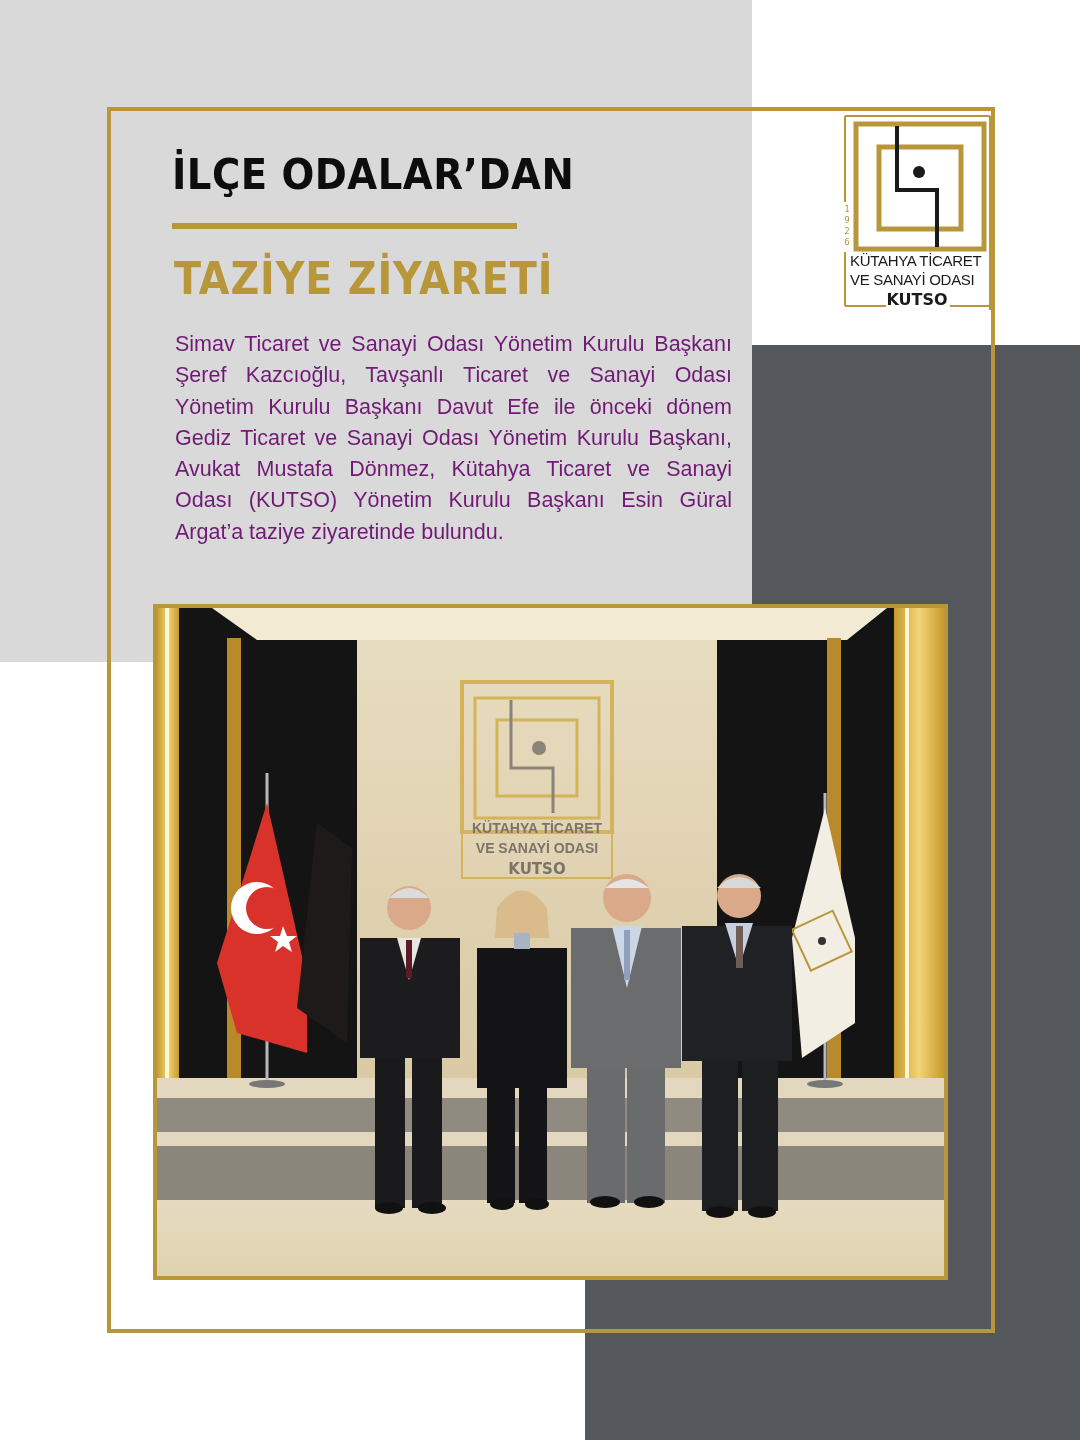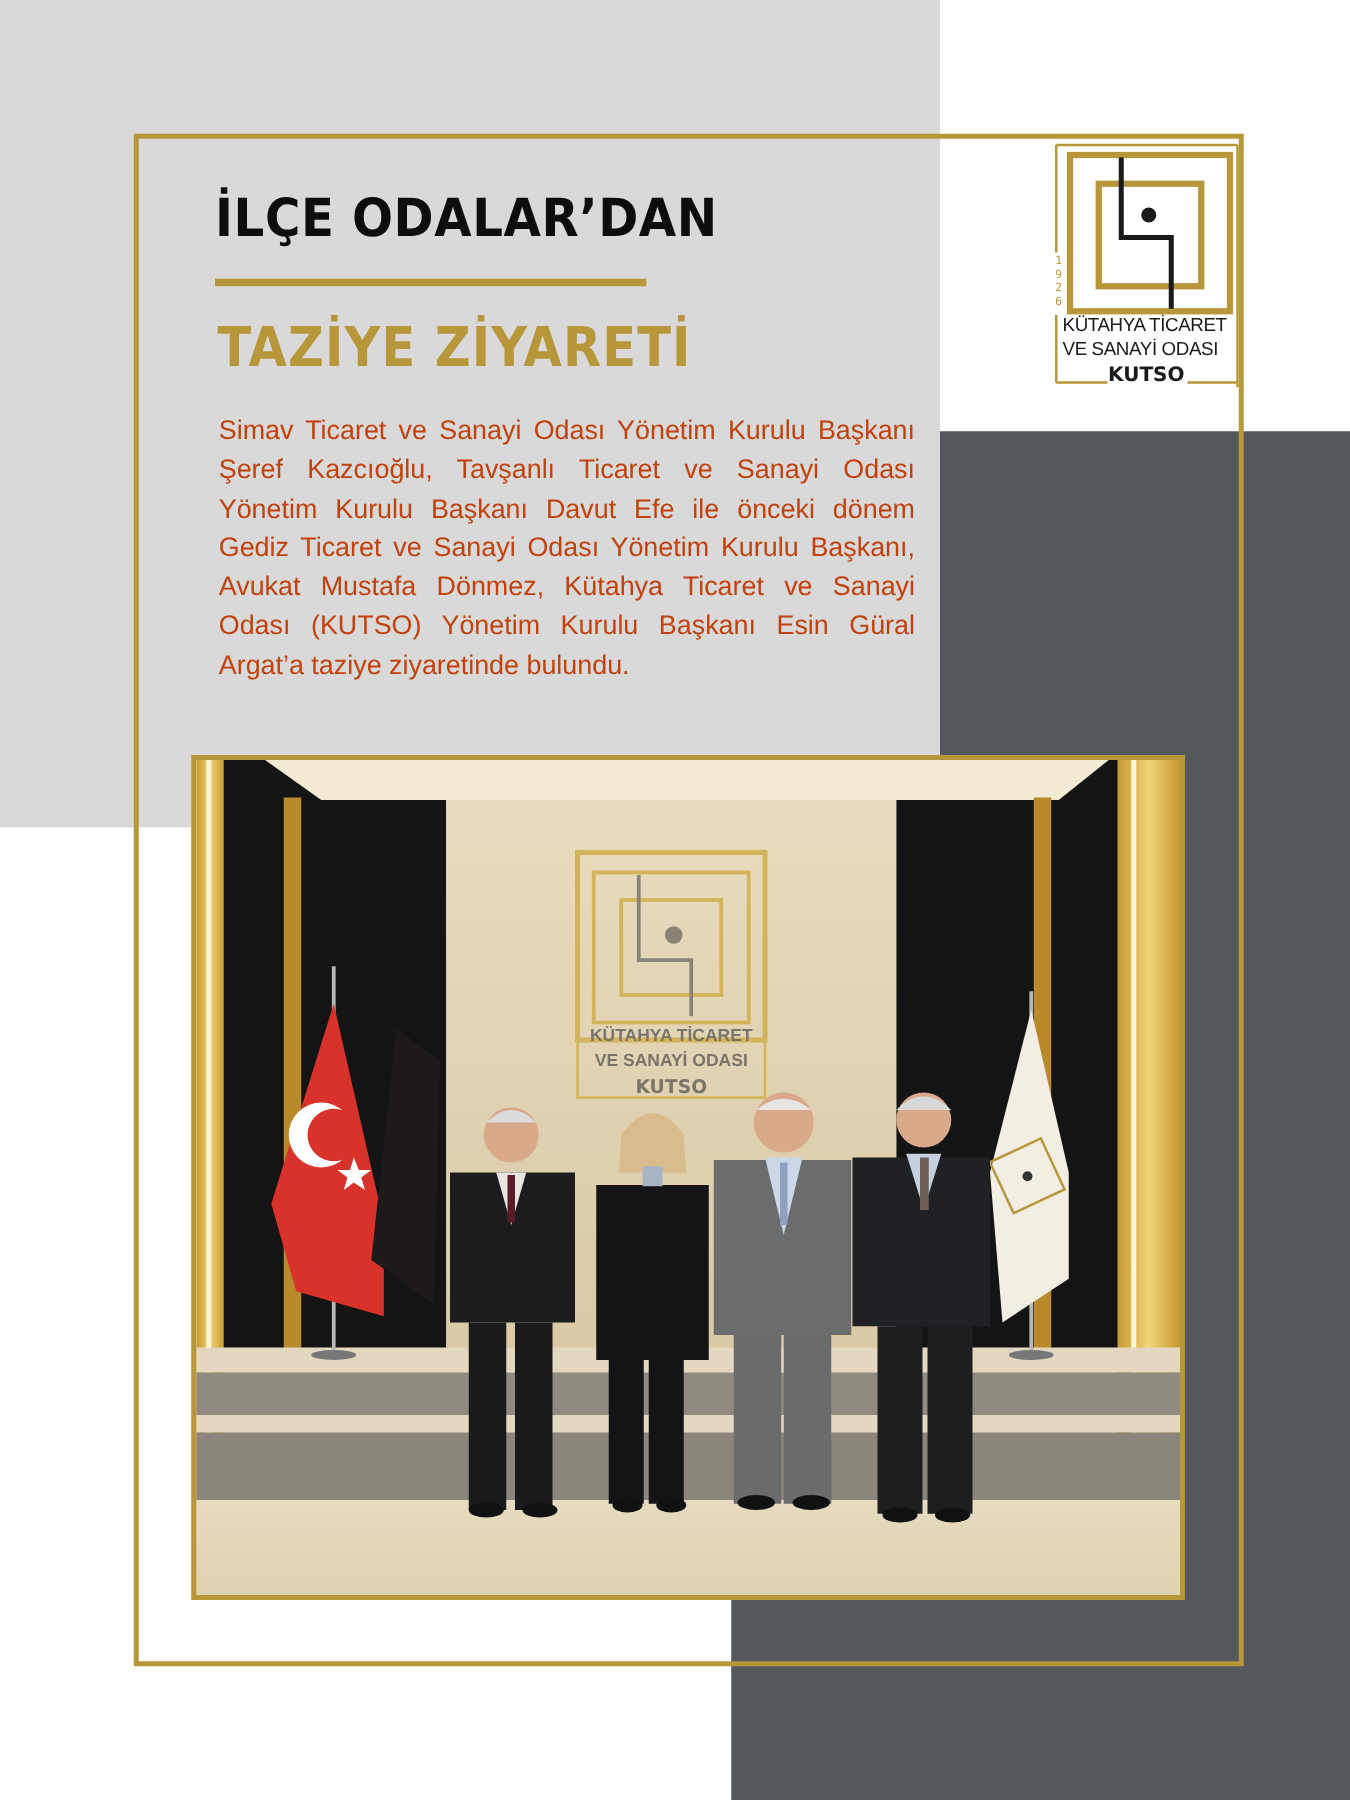--- a/index.html
+++ b/index.html
@@ -21,21 +21,21 @@
     font-family: "DejaVu Sans", sans-serif; transform: scaleX(0.92); transform-origin: left center;
   }
   .heading-rule { position: absolute; left: 172px; top: 223px; width: 345px; height: 6px; background: #b8963a; }
   .subheading {
     position: absolute; left: 174px; top: 253px; margin: 0;
     font-size: 44px; font-weight: 900; color: #b8963a; letter-spacing: 1px;
     font-family: "DejaVu Sans", sans-serif; transform: scaleX(0.9); transform-origin: left center;
   }
   .body-text {
     position: absolute; left: 175px; top: 329px; width: 557px; margin: 0;
-    font-size: 21.5px; line-height: 31.3px; color: #c2410c; text-align: justify;
+    font-size: 21.5px; line-height: 31.3px; color: #701a75; text-align: justify;
     font-family: "Liberation Sans", sans-serif;
   }
   
   .logo { position: absolute; left: 842px; top: 112px; width: 150px; height: 198px; }
   .logo svg { position: absolute; left: 0; top: 0; }
   .logo-line1, .logo-line2 {
     position: absolute; left: 8px; width: 140px; font-size: 15px; color: #1a1a1a;
     font-family: "Liberation Sans", sans-serif; white-space: nowrap; letter-spacing: -0.3px;
   }
   .logo-line1 { top: 140px; }

